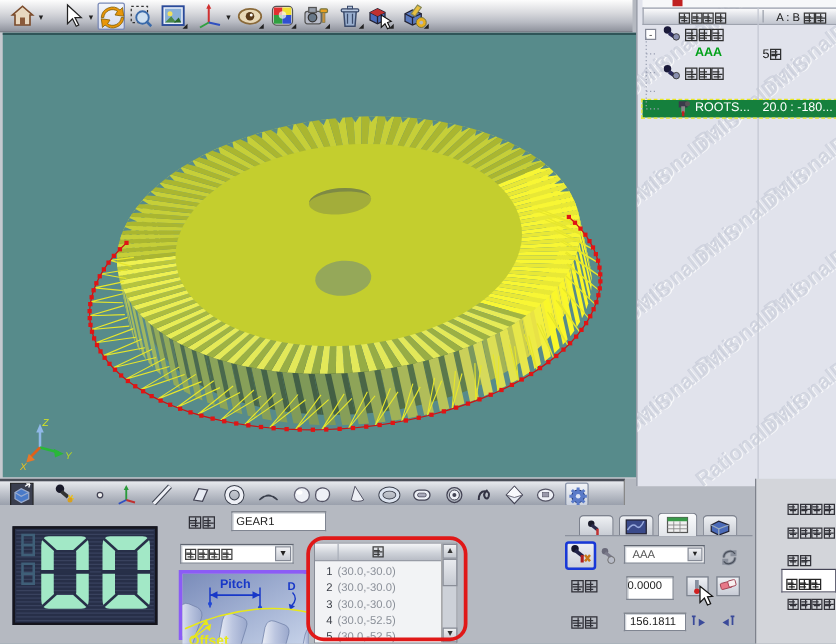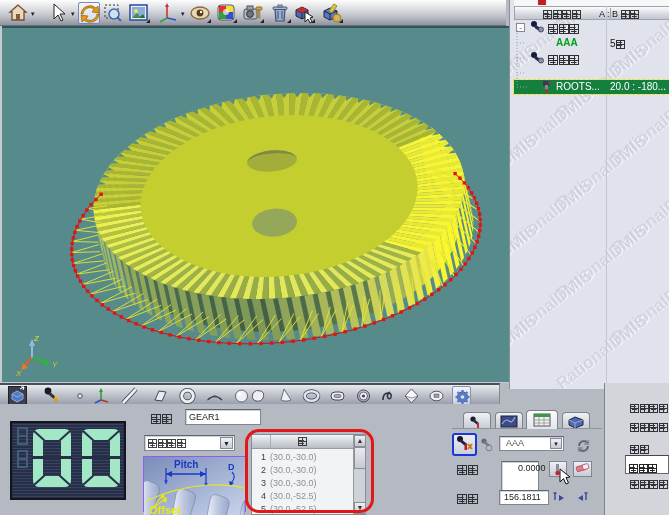--- a/index.html
+++ b/index.html
@@ -723,21 +723,21 @@
       </g>
       <g transform="translate(52,390) rotate(-38)">
         <text x="0.8" y="0.8" font-family="Liberation Sans,sans-serif" font-size="17" font-weight="bold" fill="#ffffff" opacity="0.7">RationalDMIS</text>
         <text x="0" y="0" font-family="Liberation Sans,sans-serif" font-size="17" font-weight="bold" fill="#c6cad8" opacity="0.7">RationalDMIS</text>
       </g>
     </svg>
     <div class="abs" style="left:4px;top:0;right:0;height:6px;background:#f6f7f9"></div>
     <div class="abs" style="left:28px;top:0;width:8px;height:5px;background:#c02020"></div>
     <div class="hdr">
       <span style="position:absolute;left:28px;top:2px"><i class="g " style="width:9px;height:9px"></i><i class="g " style="width:9px;height:9px"></i><i class="g " style="width:9px;height:9px"></i><i class="g " style="width:9px;height:9px"></i></span>
-      <span style="position:absolute;left:84px;top:2px">A : B <i class="g " style="width:9px;height:9px"></i><i class="g " style="width:9px;height:9px"></i></span>
+      <span style="position:absolute;left:106px;top:2px">A : B <i class="g " style="width:9px;height:9px"></i><i class="g " style="width:9px;height:9px"></i></span>
       <span class="abs" style="left:95px;top:1px;bottom:1px;width:1px;background:#9aa0aa"></span>
     </div>
     <div class="csep"></div>
     <div class="trow" style="top:20px">
       <span class="exp" style="left:2px;top:3px">-</span>
       <span class="abs" style="left:16px;top:0"><svg width="14" height="14" viewBox="0 0 14 14">
           <circle cx="4" cy="4" r="3" fill="#1a1a3a"></circle>
           <rect x="6" y="5" width="7" height="3.2" rx="1" transform="rotate(35 6 5)" fill="#2a2a5a"></rect>
           <circle cx="11" cy="9.5" r="2.6" fill="#8a90b0" stroke="#333" stroke-width="0.7"></circle>
         </svg></span>
@@ -909,21 +909,21 @@
             <line x1="1" y1="56" x2="12" y2="46"></line>
             <line x1="37" y1="56" x2="26" y2="46"></line>
           </g>
           <rect x="-1" y="27" width="40" height="3" fill="#272f48"></rect>
         </g>
       </g>
     </svg></div>
 <div class="lbl" style="left:151px;top:413px"><i class="g " style="width:10px;height:10px"></i><i class="g " style="width:10px;height:10px"></i></div>
 <div class="fld" style="left:185px;top:409px;width:76px;height:16px;padding:2px 0 0 3px">GEAR1</div>
 <div class="fld" style="left:144px;top:435px;width:91px;height:16px;padding:2px 0 0 3px"><i class="g " style="width:9px;height:9px"></i><i class="g " style="width:9px;height:9px"></i><i class="g " style="width:9px;height:9px"></i><i class="g " style="width:9px;height:9px"></i><span class="abs" style="right:1px;top:1px;width:13px;height:12px;background:linear-gradient(#f2f3f6,#c6cad2);border:1px solid #858a96;font-size:7px;text-align:center;line-height:11px;color:#222">▼</span></div>
-<div class="abs" style="left:143px;top:456px;width:103px;height:56px;border:1px solid #8b5cf6"><svg width="101" height="59" viewBox="0 0 101 59">
+<div class="abs" style="left:143px;top:456px;width:103px;height:56px;border:3px solid #8b5cf6"><svg width="101" height="59" viewBox="0 0 101 59">
 <defs>
         <linearGradient id="pbg" x1="0" y1="0" x2="1" y2="1">
           <stop offset="0" stop-color="#7a8cba"></stop>
           <stop offset="1" stop-color="#c8d4ea"></stop>
         </linearGradient>
 <linearGradient id="tth" x1="0" y1="0" x2="1" y2="0">
           <stop offset="0" stop-color="#eef1f8"></stop>
           <stop offset="0.5" stop-color="#bcc6e0"></stop>
           <stop offset="1" stop-color="#9aa8cc"></stop>
         </linearGradient>
@@ -1002,21 +1002,21 @@
       <circle cx="5" cy="4" r="2.6" fill="#6a6a7a"></circle>
       <rect x="6" y="4" width="7" height="2.6" transform="rotate(38 6 4)" fill="#7a7a8a"></rect>
       <circle cx="10" cy="11" r="2.8" fill="#b8bcc8" stroke="#666" stroke-width="0.7"></circle>
     </svg></div>
 <div class="fld" style="left:499px;top:436px;width:65px;height:15px;padding:1px 0 0 6px;color:#555">AAA<span class="abs" style="right:1px;top:1px;width:12px;height:11px;background:linear-gradient(#f2f3f6,#c6cad2);border:1px solid #858a96;font-size:6px;text-align:center;line-height:10px;color:#222">▼</span></div>
 <div class="abs" style="left:575px;top:437px;width:17px;height:17px"><svg width="17" height="17" viewBox="0 0 17 17">
       <path d="M4 9 a5 5 0 0 1 9 -3 M13 3.2 v3.6 h-3.6 M13 9 a5 5 0 0 1 -9 3 M4 14.8 v-3.6 h3.6" fill="none" stroke="#8a909c" stroke-width="2.4"></path>
       <path d="M4 9 a5 5 0 0 1 9 -3 M13 9 a5 5 0 0 1 -9 3" fill="none" stroke="#4a505c" stroke-width="1"></path>
     </svg></div>
 <div class="lbl" style="left:457px;top:464px"><i class="g " style="width:10px;height:10px"></i><i class="g " style="width:10px;height:10px"></i></div>
-<div class="fld" style="left:501px;top:461px;width:38px;height:31px;padding:1px 0 0 16px">0.0000</div>
+<div class="fld" style="left:501px;top:461px;width:38px;height:19px;padding:1px 0 0 0">0.0000</div>
 <div class="abs" style="left:549px;top:461px;width:18px;height:16px;background:linear-gradient(#eef0f4,#c8ccd6);border:1px solid #7e8490"><svg width="16" height="14" viewBox="0 0 16 14">
       <rect x="6" y="2" width="3" height="7" fill="#8890a0"></rect>
       <circle cx="7.5" cy="11" r="2.2" fill="#d02020"></circle>
     </svg></div>
 <div class="abs" style="left:557px;top:468px;width:16px;height:18px;z-index:5"><svg width="16" height="18" viewBox="0 0 16 18">
       <path d="M3 1 L3 14 L6.5 10.5 L9 16 L11.5 15 L9 9.5 L13 9 Z" fill="#fff" stroke="#111" stroke-width="1"></path>
     </svg></div>
 <div class="abs" style="left:573px;top:461px;width:19px;height:16px;background:linear-gradient(#eef0f4,#c8ccd6);border:1px solid #7e8490"><svg width="17" height="14" viewBox="0 0 17 14">
       <rect x="2" y="5" width="9" height="5" rx="1" transform="rotate(-15 2 5)" fill="#e87888" stroke="#a04050" stroke-width="0.7"></rect>
       <rect x="8" y="3" width="6" height="5" rx="1" transform="rotate(-15 8 3)" fill="#f8f0f0" stroke="#a04050" stroke-width="0.7"></rect>

